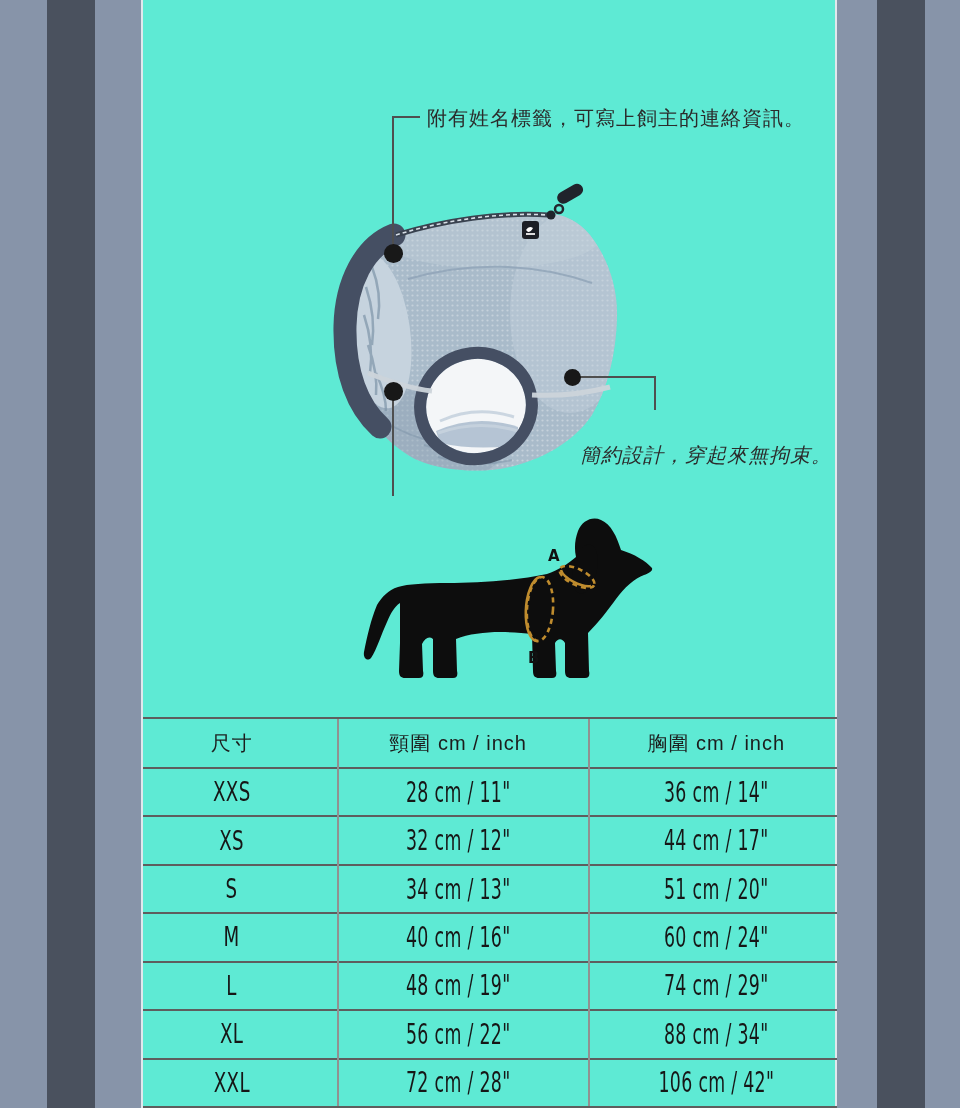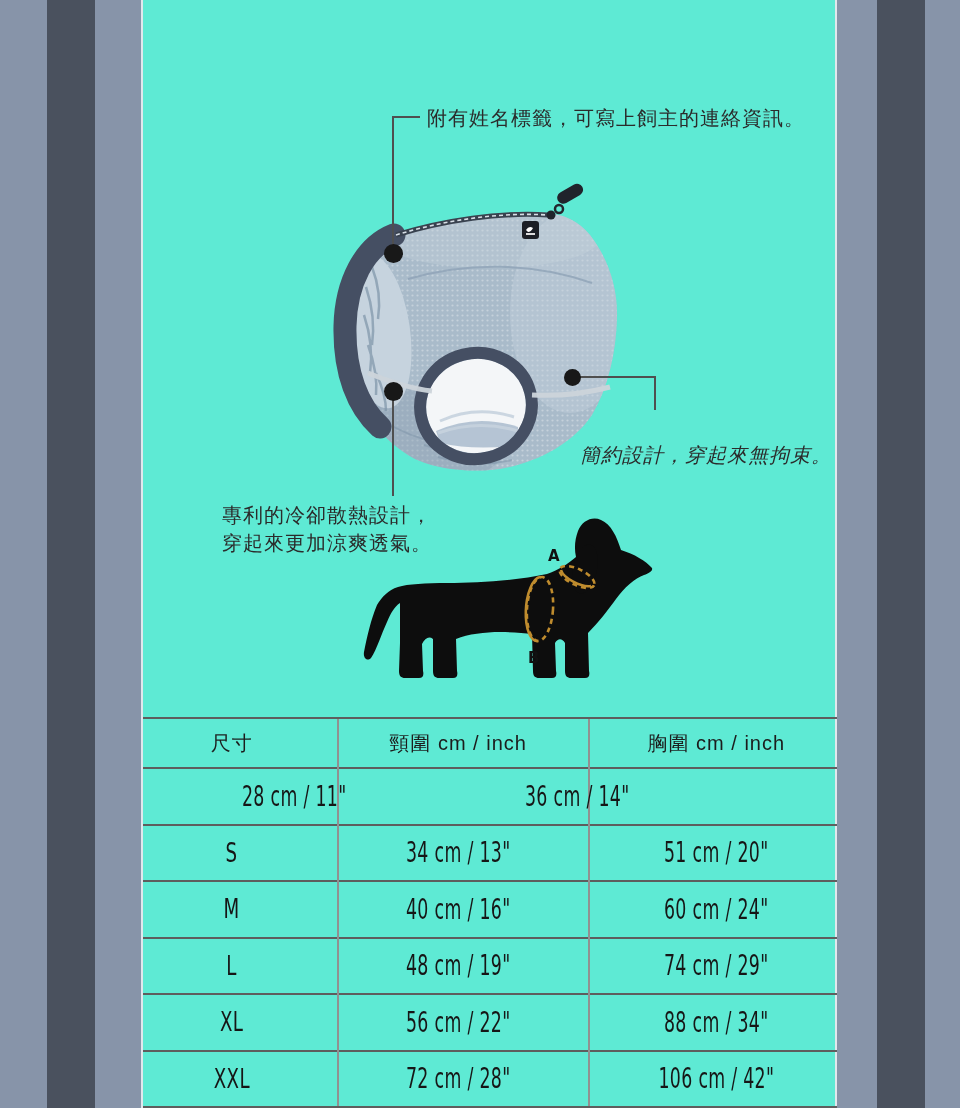--- a/index.html
+++ b/index.html
@@ -128,24 +128,20 @@
   <div class="ld" id="ldr-top-h"></div>
   <div class="ld" id="ldr-left-v"></div>
   <div class="ld" id="ldr-right-h"></div>
   <div class="ld" id="ldr-right-v"></div>
   <div class="dot" id="dot-zipper"></div>
   <div class="dot" id="dot-cooling"></div>
   <div class="dot" id="dot-side"></div>
 
   <div class="ann" id="ann-top">附有姓名標籤，可寫上飼主的連絡資訊。</div>
   <div class="ann" id="ann-right">簡約設計，穿起來無拘束。</div>
-  <div class="ann" id="ann-left">
-    <div>專利的冷卻散熱設計，</div>
-    <div>穿起來更加涼爽透氣。</div>
-  </div>
 
   <svg id="dog-diagram" viewBox="0 0 300 180">
     <path style="fill:var(--dog)" d="M 292,63 C 286,56 274,49 261,45 C 257,32 251,19 241,15 C 232,11 222,16 218,26 C 215,34 214,43 216,52 C 208,59 198,65 187,69 C 155,76 115,78 88,78 C 65,78 48,79 38,82 C 28,85 22,92 17,100 C 11,114 7,132 4,147 C 3,153 7,157 11,153 C 17,144 21,130 27,117 C 31,108 34,102 40,98 L 40,138 L 39,166 C 39,171 41,173 45,173 L 59,173 C 63,173 64,170 63,166 L 62,139 C 65,133 69,131 73,134 L 73,166 C 73,171 75,173 79,173 L 93,173 C 97,173 98,170 97,166 L 96,134 C 108,129 125,127 140,127 C 152,127 164,128 172,129 L 173,166 C 173,171 175,173 179,173 L 192,173 C 196,173 197,170 196,166 L 195,138 C 198,133 202,133 205,138 L 205,166 C 205,171 207,173 211,173 L 225,173 C 229,173 230,170 229,166 L 228,128 C 238,118 248,105 256,94 C 264,83 275,73 284,70 C 289,68 293,66 292,63 Z"></path>
     <ellipse cx="225" cy="64" rx="12" ry="25" transform="rotate(12 225 64)" style="fill:var(--dog)"></ellipse>
 
     <g fill="none" style="stroke:var(--loop)" stroke-width="2.6">
       <ellipse cx="217" cy="72" rx="19" ry="8" transform="rotate(26 217 72)" stroke-dasharray="5 4"></ellipse>
       <path d="M 201,65 A 19,8 26 0 0 231,81"></path>
     </g>
 
@@ -161,29 +157,43 @@
     <div class="vline" id="vline-1"></div>
     <div class="vline" id="vline-2"></div>
 
     <div class="trow head">
       <div class="tcell c1 hcell">尺寸</div>
       <div class="tcell c2 hcell">頸圍 cm / inch</div>
       <div class="tcell c3 hcell">胸圍 cm / inch</div>
     </div>
 
     <div class="trow">
+      <div class="tcell c1">
+          <span class="cnum sz">XXS</span>
+        </div>
       <div class="tcell c2">
           <span class="cnum">28 cm / 11"</span>
         </div>
       <div class="tcell c3">
           <span class="cnum">36 cm / 14"</span>
         </div>
     </div>
     <div class="trow">
       <div class="tcell c1">
+          <span class="cnum sz">XS</span>
+        </div>
+      <div class="tcell c2">
+          <span class="cnum">32 cm / 12"</span>
+        </div>
+      <div class="tcell c3">
+          <span class="cnum">44 cm / 17"</span>
+        </div>
+    </div>
+    <div class="trow">
+      <div class="tcell c1">
           <span class="cnum sz">S</span>
         </div>
       <div class="tcell c2">
           <span class="cnum">34 cm / 13"</span>
         </div>
       <div class="tcell c3">
           <span class="cnum">51 cm / 20"</span>
         </div>
     </div>
     <div class="trow">

